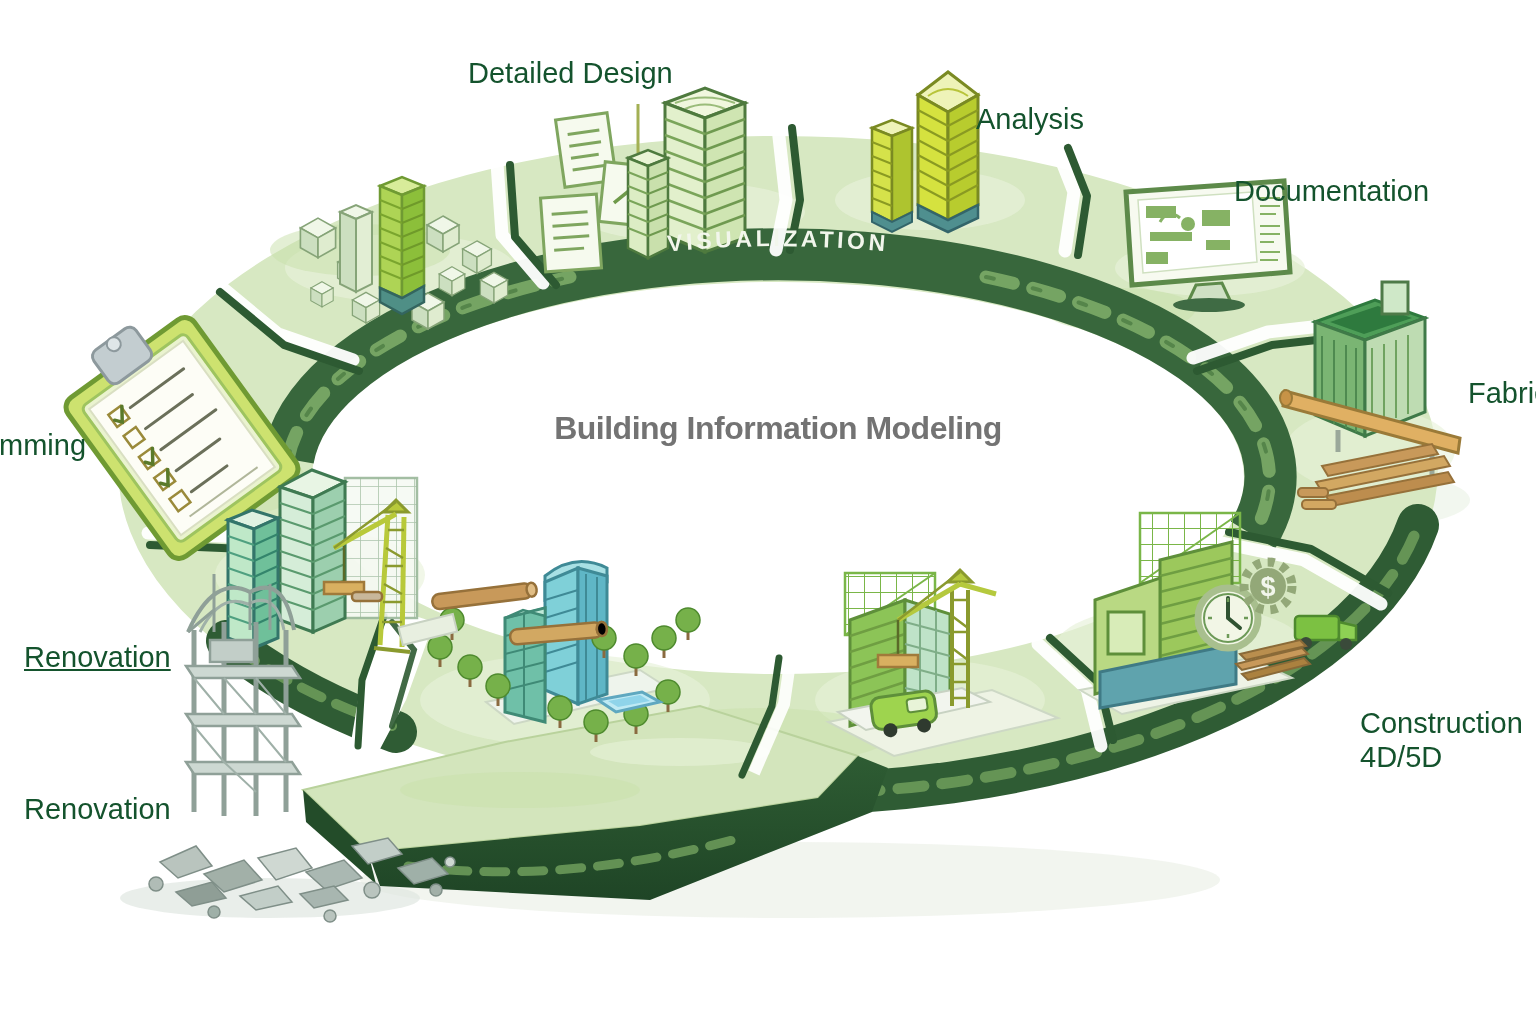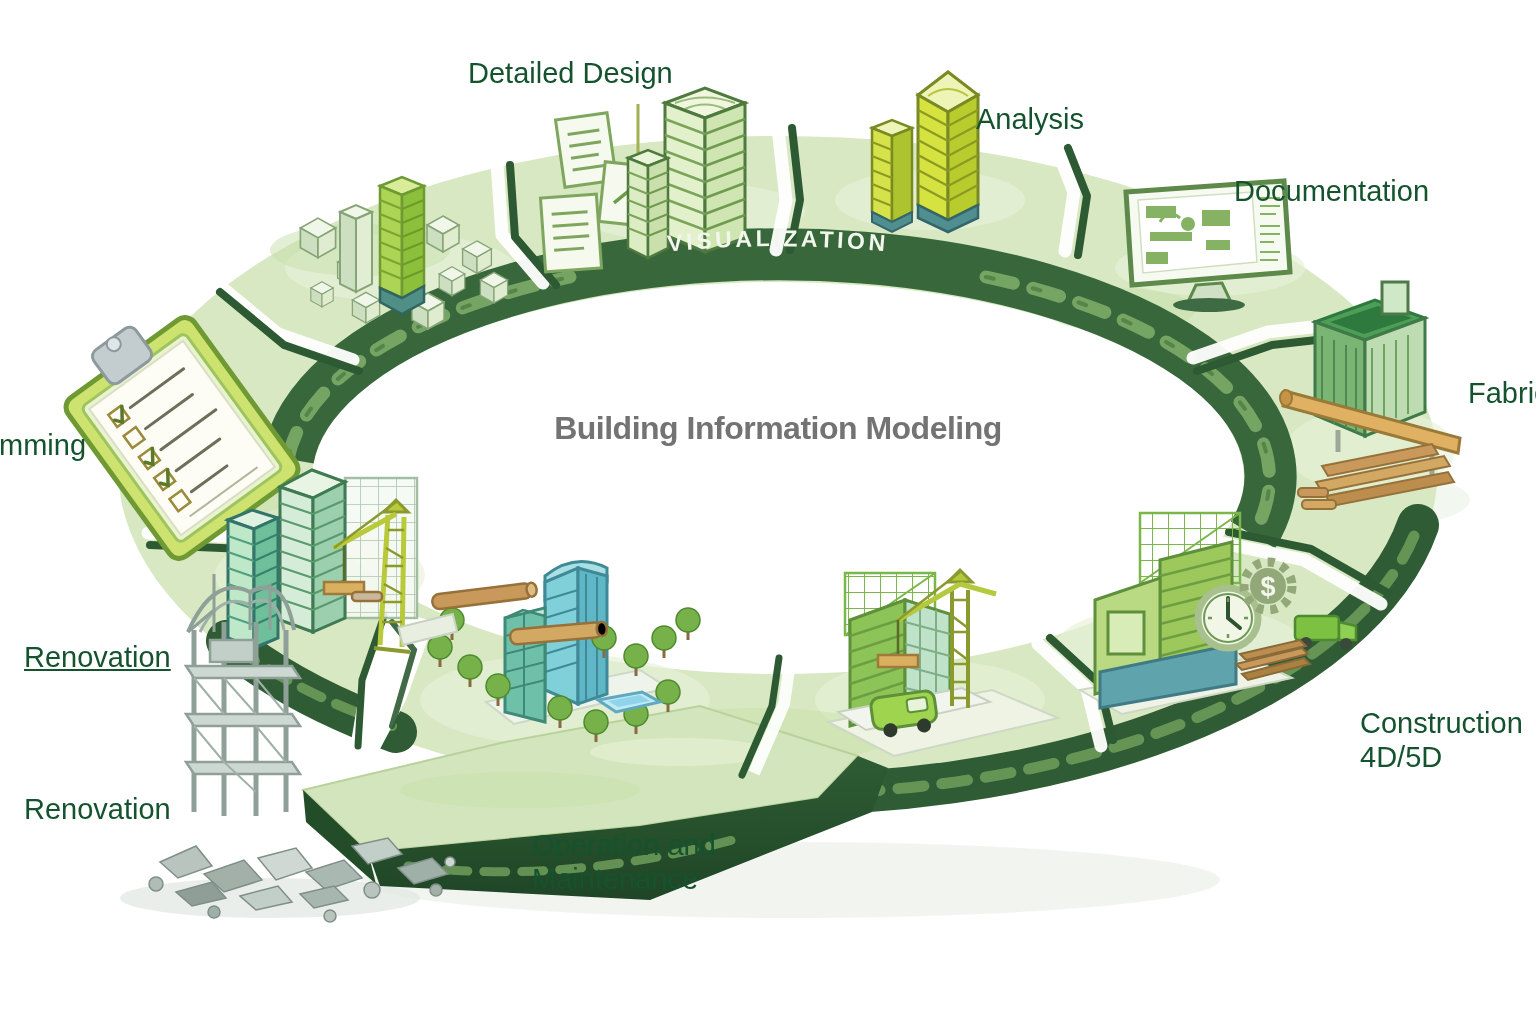--- a/index.html
+++ b/index.html
@@ -460,19 +460,18 @@
     </text>
   </g>
 </svg>
 
 <div class="lbl" style="left:-88px;top:428px;width:220px;">Programming</div>
 <div class="lbl one" style="left:468px;top:56px;">Detailed Design</div>
 <div class="lbl one" style="left:976px;top:54px;margin-top:48px;">Analysis</div>
 <div class="lbl one" style="left:1234px;top:174px;">Documentation</div>
 <div class="lbl one" style="left:1468px;top:376px;">Fabrication</div>
 <div class="lbl" style="left:1360px;top:706px;width:180px;">Construction 4D/5D</div>
-<div class="lbl" style="left:532px;top:828px;width:215px;">Operation and Maintenance</div>
 <div class="lbl one" style="left:24px;top:640px;text-decoration:underline;">Renovation</div>
 <div class="lbl one" style="left:24px;top:792px;">Renovation</div>
 
 <div id="title">Building Information Modeling</div>
 
 </div>
 
 </body></html>

